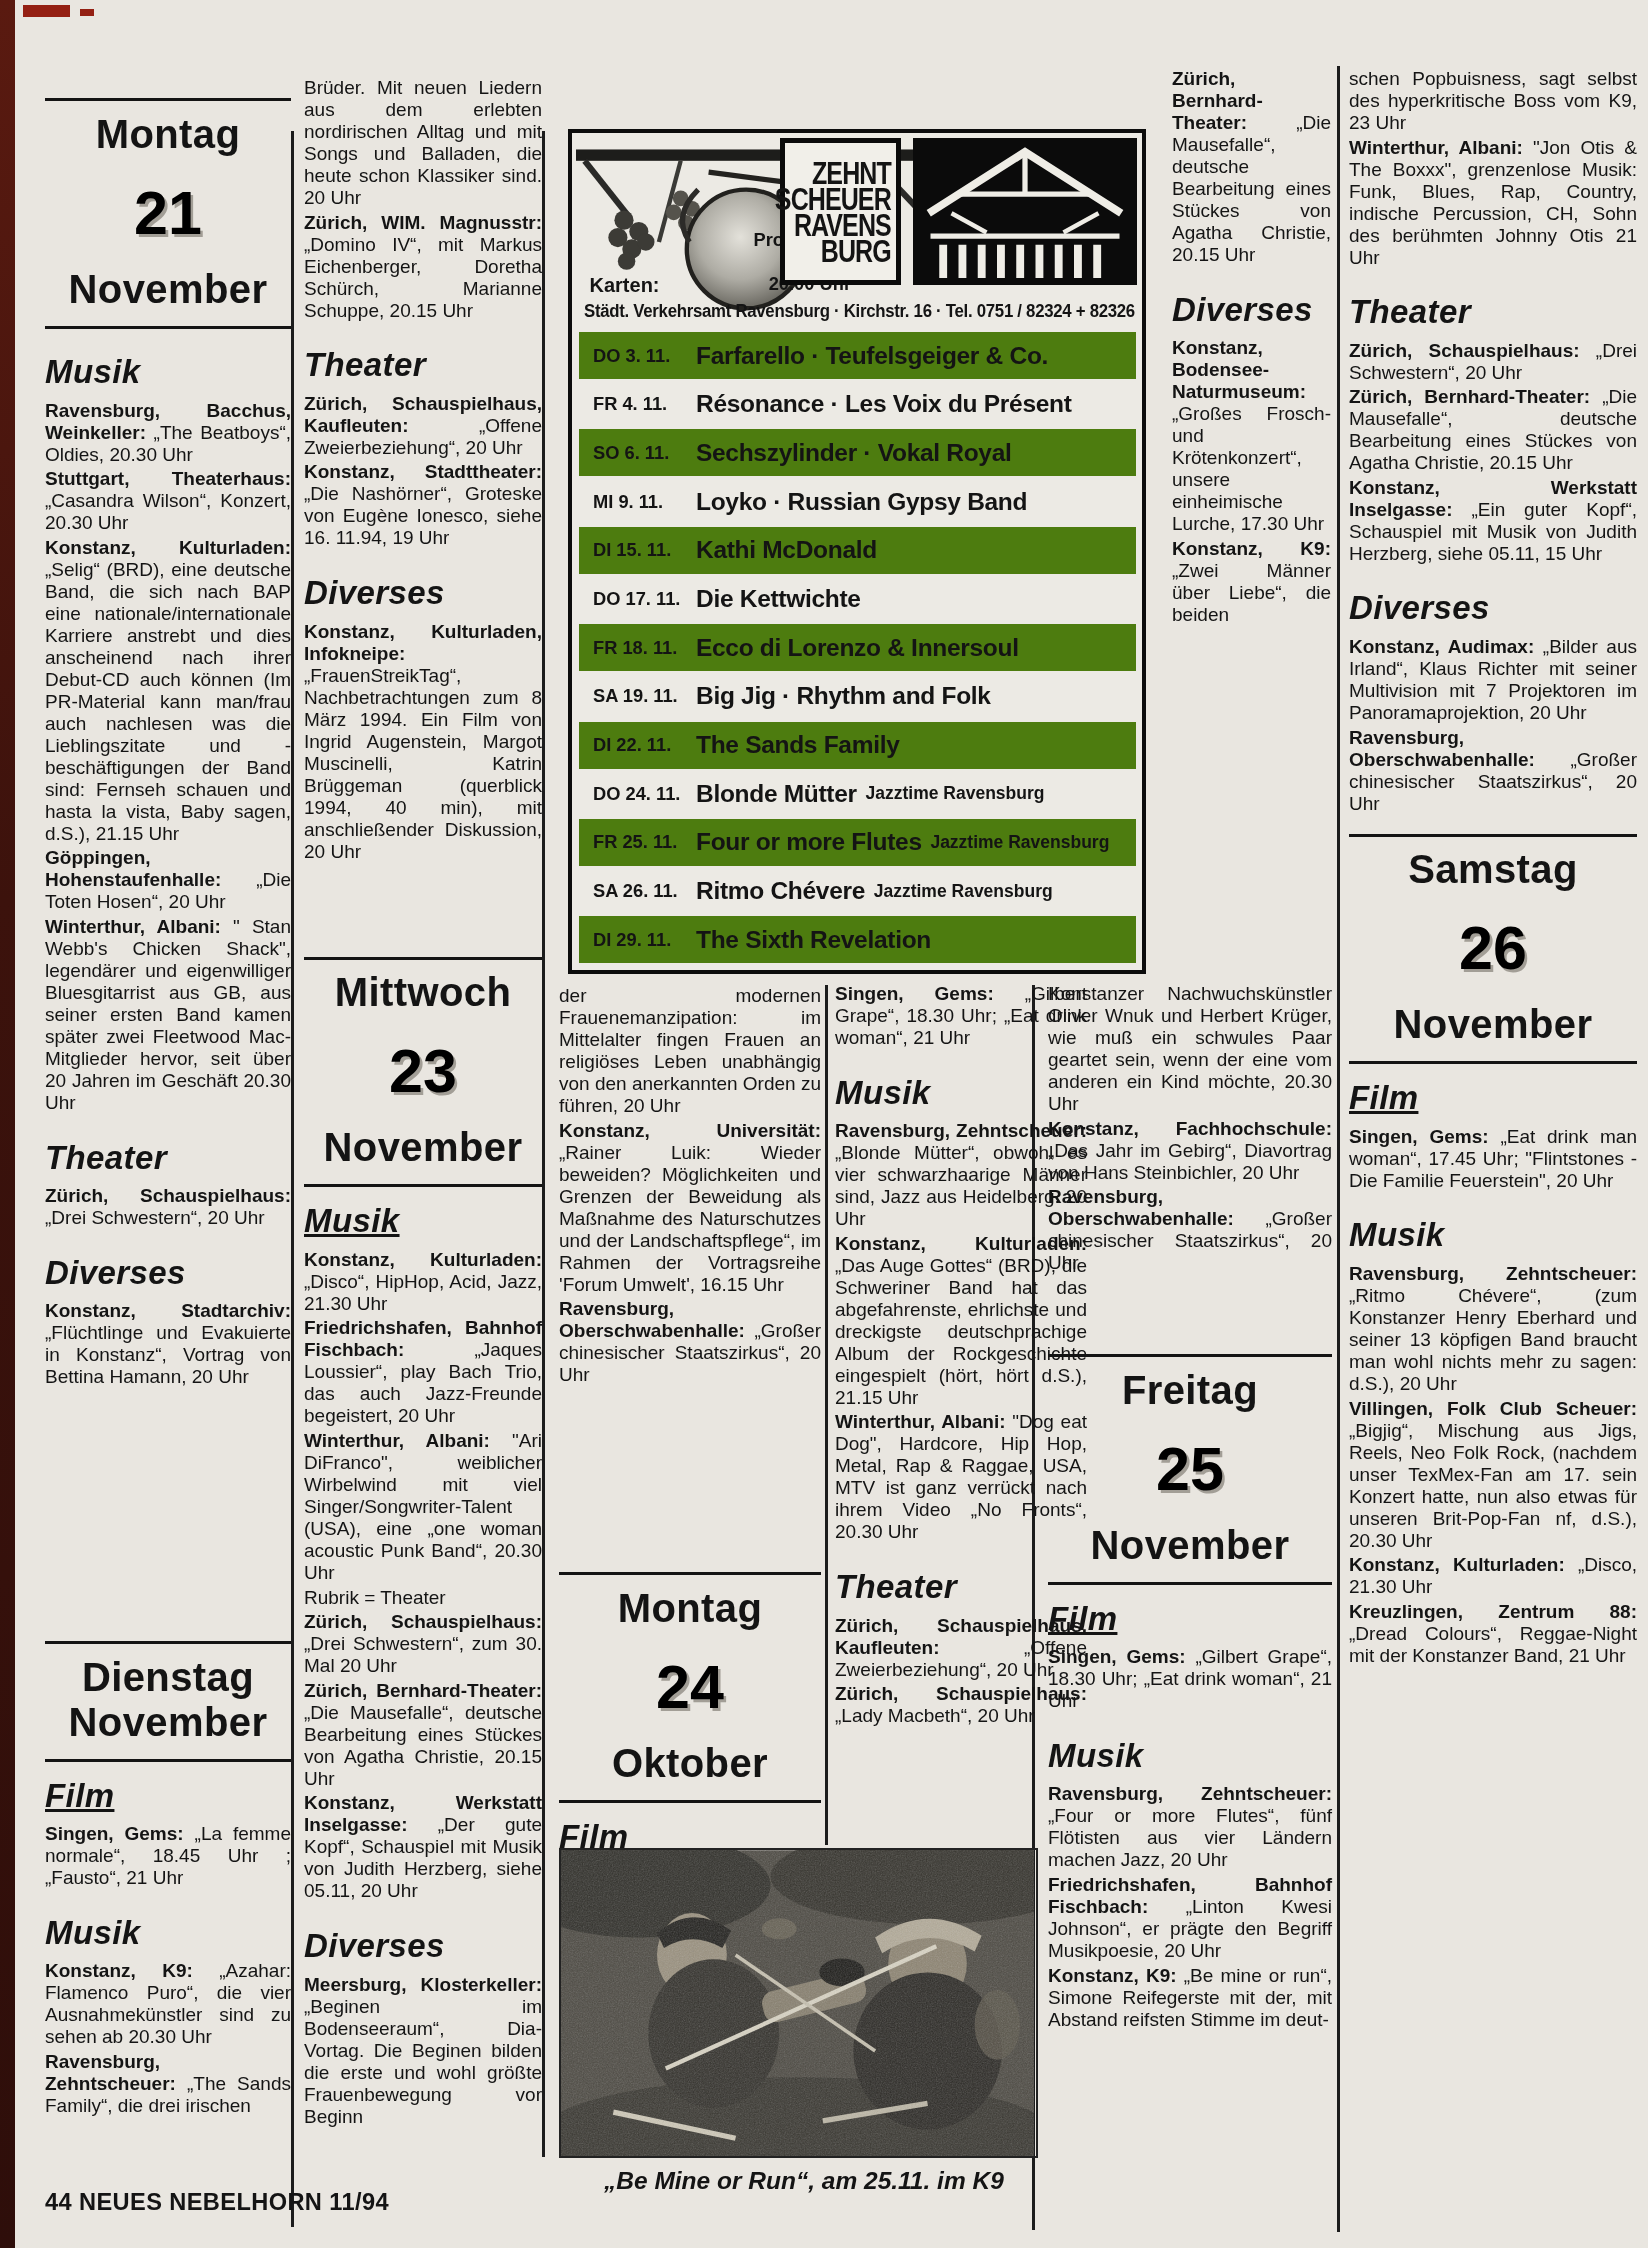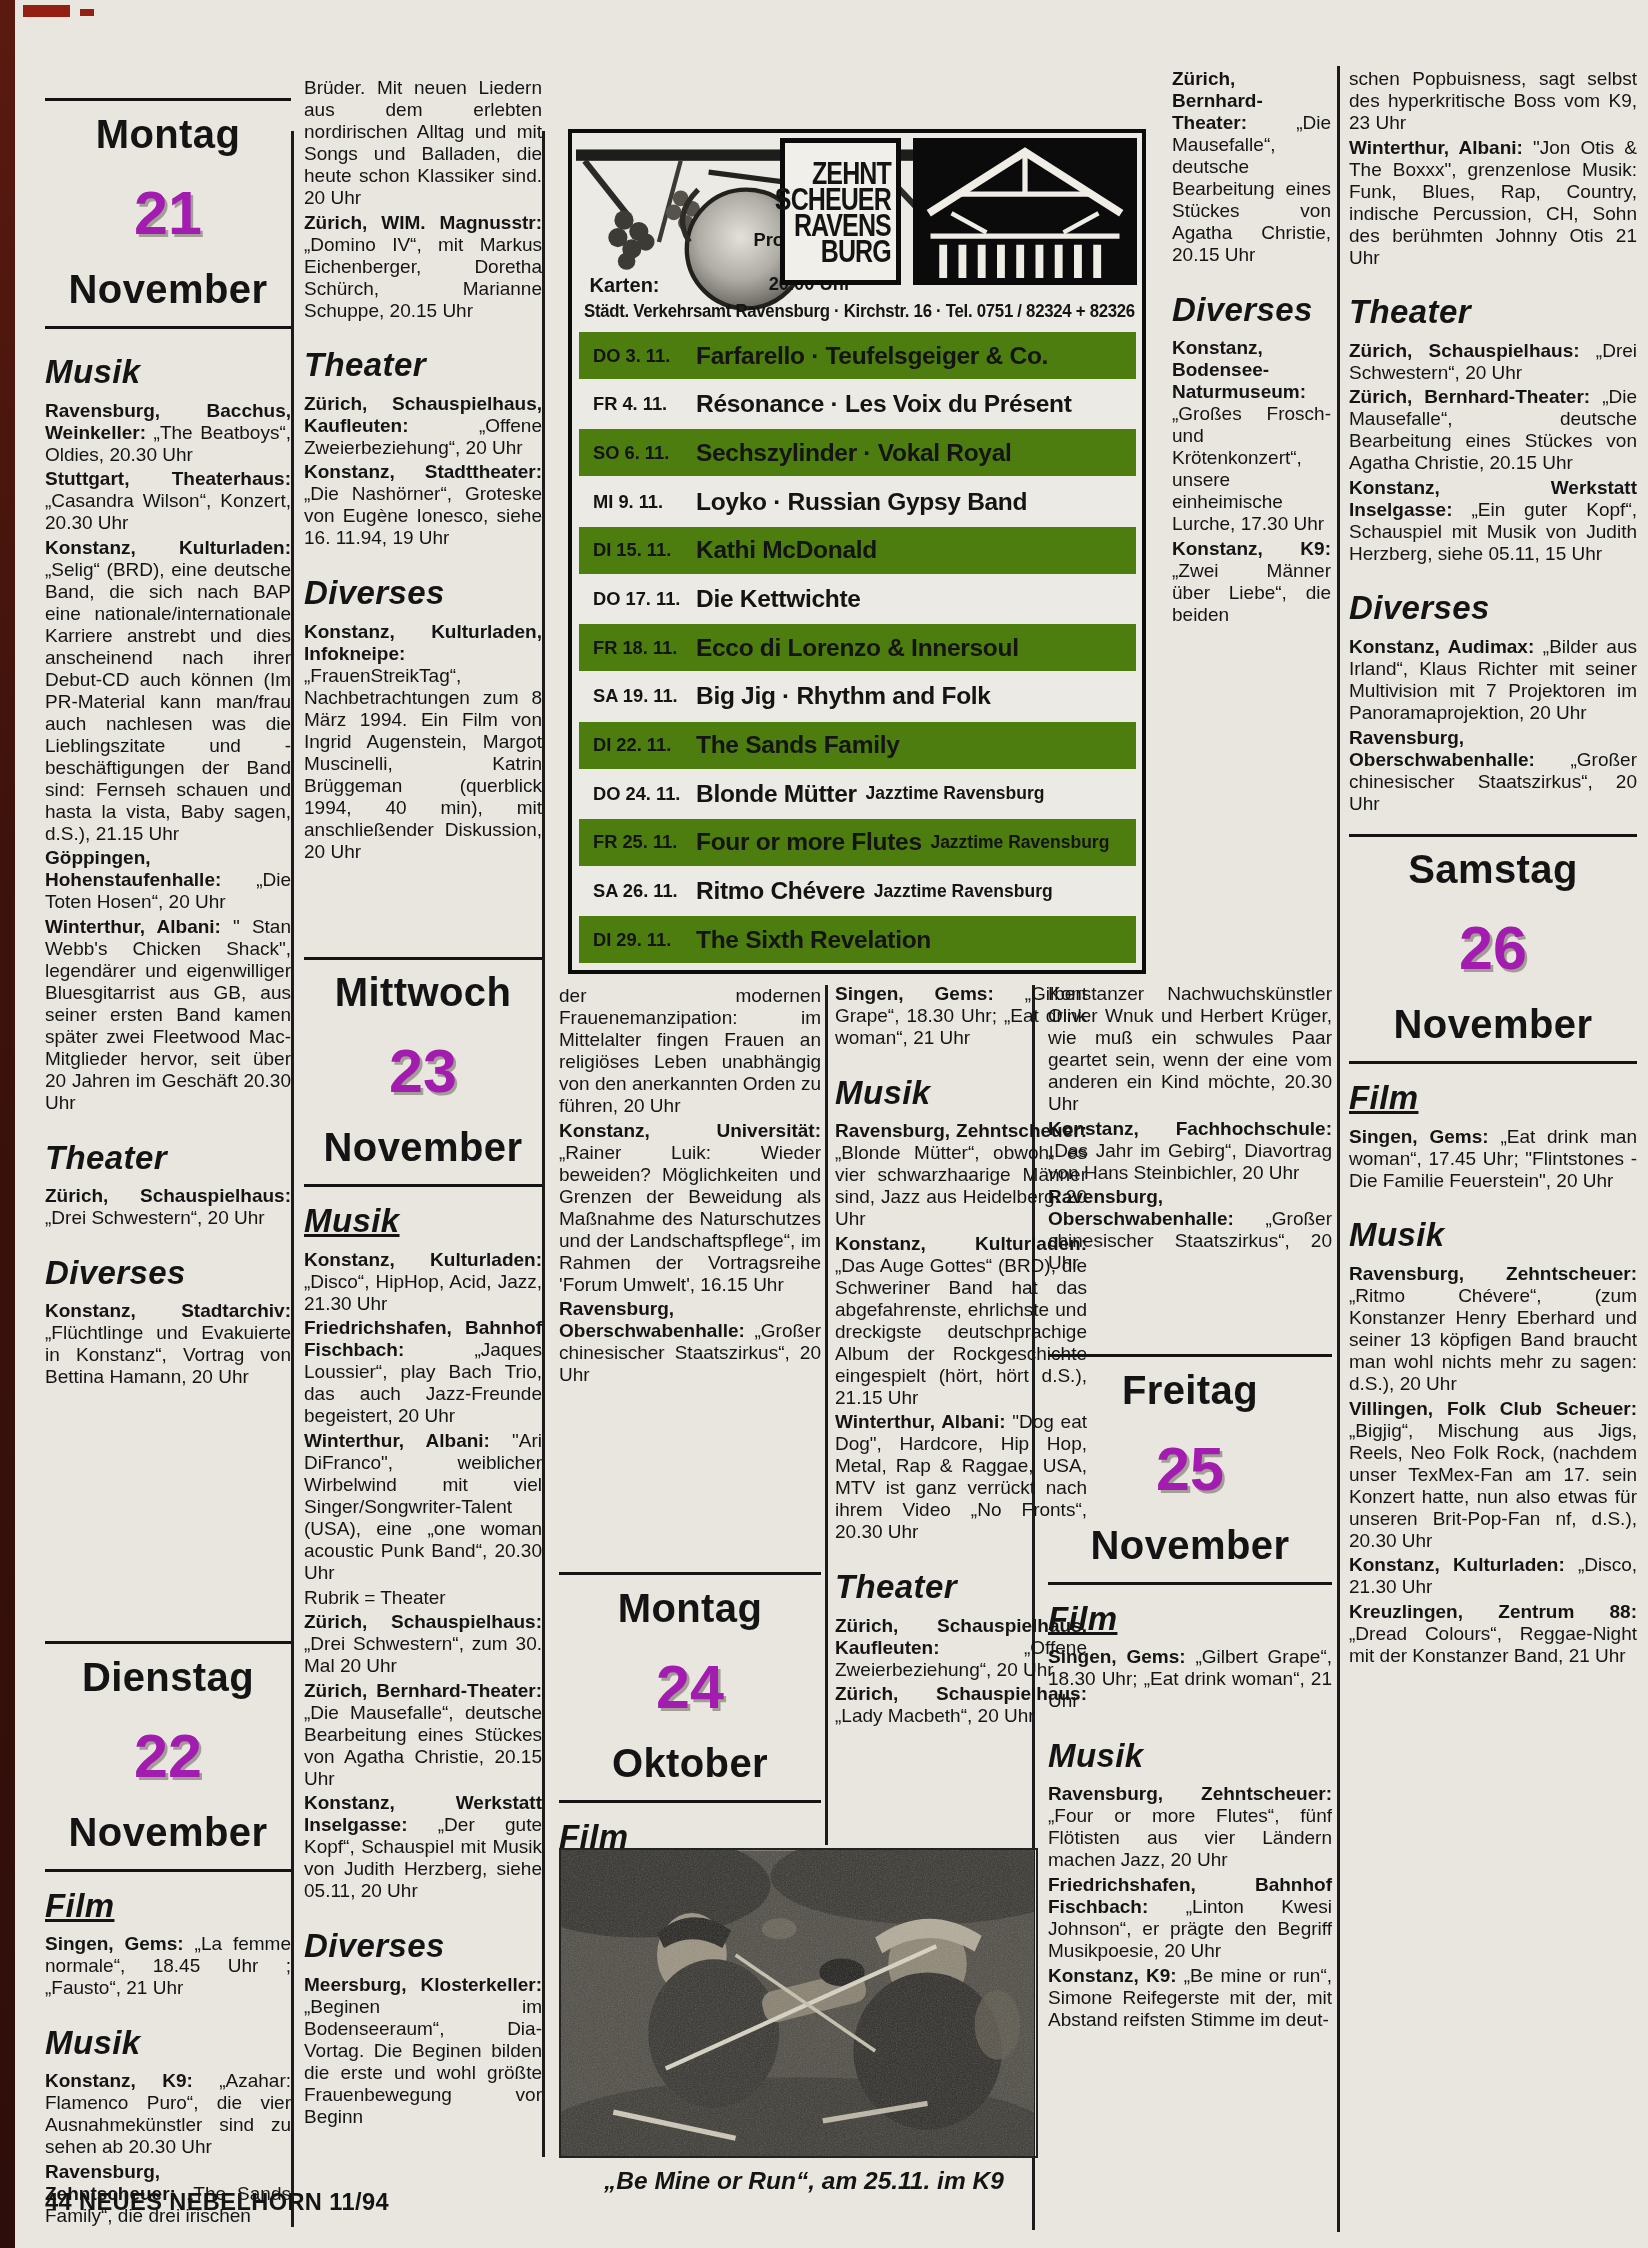--- a/index.html
+++ b/index.html
@@ -11,21 +11,21 @@
   .vrule{position:absolute;width:2.6px;background:#1c1c1c;}
   .col{position:absolute;}
   .entry{margin:0 0 2.6px;text-align:justify;font-size:19px;line-height:22px;}
   .entry b{font-weight:700;}
   .narrow .entry{overflow-wrap:anywhere;}
   .shead{font-style:italic;font-weight:700;font-size:33px;margin:24.5px 0 8.7px;letter-spacing:0.4px;}
   .shead.tight{margin-top:15px;text-decoration:underline;}
   .dayhead{border-top:3.5px solid #141414;border-bottom:3.5px solid #141414;
         text-align:center;padding:10.5px 0 14px;margin-bottom:7px;}
   .dh-day{font-size:40px;font-weight:800;letter-spacing:0.4px;}
-  .dh-num{font-size:61px;font-weight:800;margin:21px 0 19px;color:#a21caf;
+  .dh-num{font-size:61px;font-weight:800;margin:21px 0 19px;color:#000000;
         text-shadow:2.6px 2.6px 0 rgba(125,120,110,.65);}
   .dh-month{font-size:40px;font-weight:800;letter-spacing:0.4px;}
   .spacer-day{margin-top:94px;}
   .spacer-sam{margin-top:19px;}
   
   .adbox{position:absolute;left:568px;top:129px;width:578px;height:845px;
         border:4.4px solid #0c0c0c;background:#eceae4;box-sizing:border-box;}
   .ad-illu{position:absolute;left:3.5px;top:3.5px;}
   .ad-programm{position:absolute;left:131px;top:96px;width:148px;text-align:right;
         font-weight:700;font-size:18.3px;line-height:22px;}
@@ -85,21 +85,20 @@
       </div>
     <h2 class="shead">Diverses</h2>
     <div>
         <p class="entry"><b>Konstanz, Stadtarchiv: </b>„Flüchtlinge und Evakuierte in Konstanz“, Vortrag von Bettina Hamann, 20 Uhr</p>
       </div>
   </section>
 
   <section class="col" style="left:45px;top:1641px;width:246px;">
     <header class="dayhead">
       <div class="dh-day">Dienstag</div>
-      <div class="dh-num">22</div>
       <div class="dh-month">November</div>
     </header>
     <h2 class="shead tight">Film</h2>
     <div>
         <p class="entry"><b>Singen, Gems: </b>„La femme normale“, 18.45 Uhr ; „Fausto“, 21 Uhr</p>
       </div>
     <h2 class="shead">Musik</h2>
     <div>
         <p class="entry"><b>Konstanz, K9: </b>„Azahar: Flamenco Puro“, die vier Ausnahmekünstler sind zu sehen ab 20.30 Uhr</p>
         <p class="entry"><b>Ravensburg, Zehntscheuer: </b>„The Sands Family“, die drei irischen</p>

